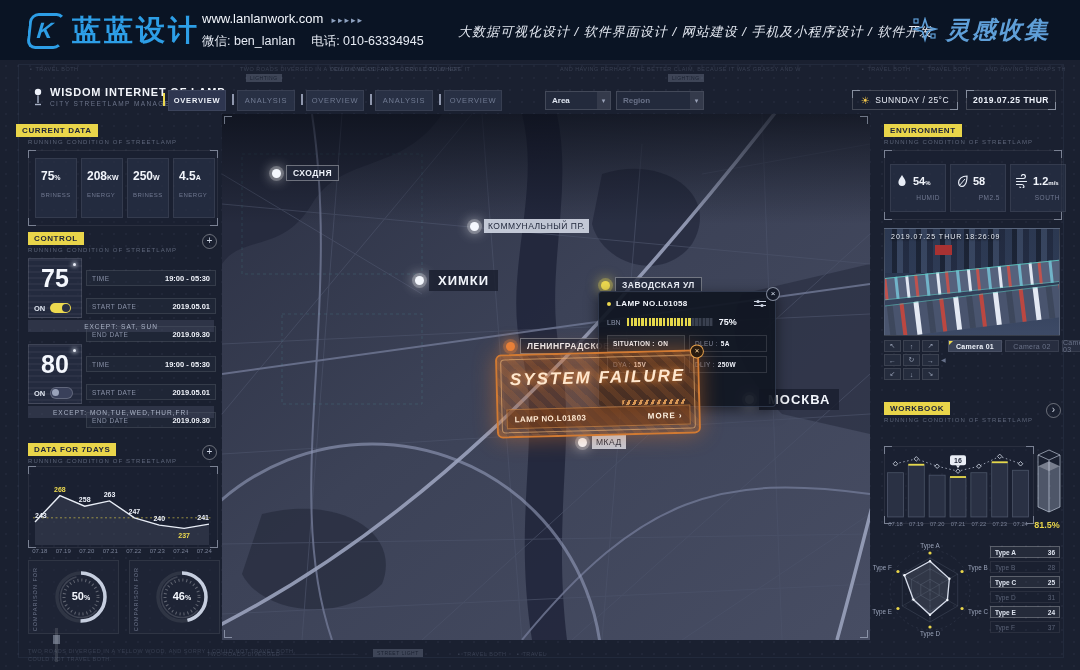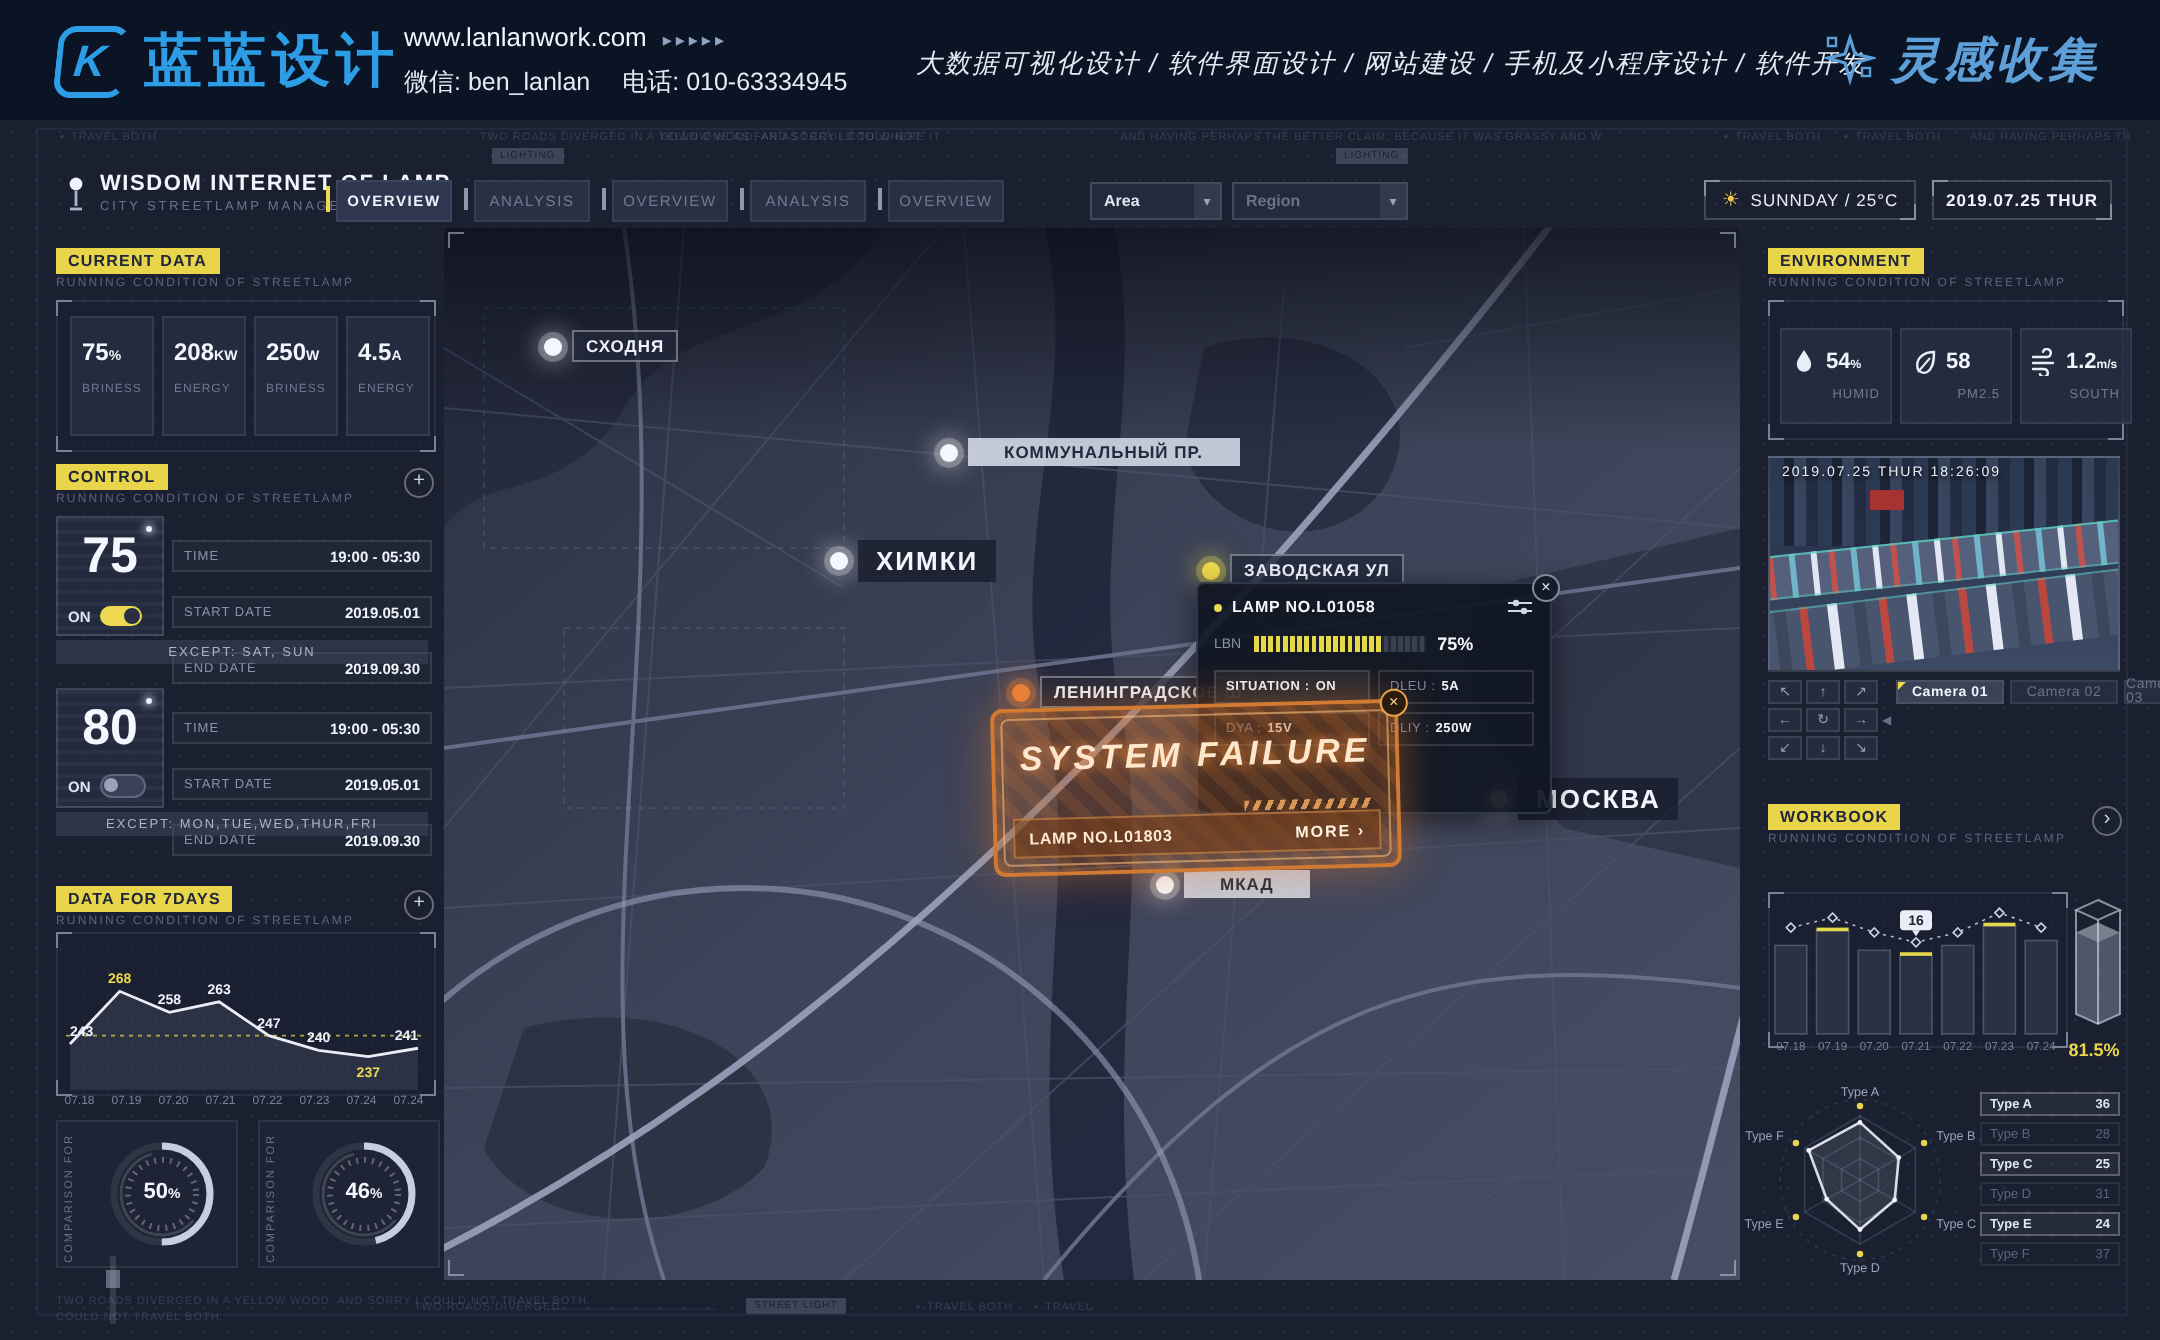--- a/index.html
+++ b/index.html
@@ -103,22 +103,22 @@
   .g-val i{font-style:normal;font-size:7px;}
   
   #map{position:absolute;left:222px;top:54px;width:648px;height:526px;overflow:hidden;cursor:grab;}
   .m-label{position:absolute;display:flex;align-items:center;gap:5px;cursor:pointer;margin-left:12px;}
   .pin{width:9px;height:9px;border-radius:50%;background:#f4f7fd;flex:none;
     box-shadow:0 0 0 3px rgba(255,255,255,.25),0 0 12px 3px rgba(255,255,255,.45);}
   .pin.yellow{background:#ecd94f;box-shadow:0 0 0 3px rgba(236,217,79,.3),0 0 12px 3px rgba(236,217,79,.5);}
   .pin.orange{background:#e8813a;box-shadow:0 0 0 3px rgba(232,129,58,.3),0 0 12px 3px rgba(232,129,58,.55);}
   .chip-dark{background:rgba(33,40,58,.78);border:1px solid rgba(255,255,255,.35);color:#eef2fa;
     font-size:8.5px;font-weight:bold;padding:2px 6px;letter-spacing:.5px;white-space:nowrap;}
-  .chip-light{background:rgba(214,220,232,.88);color:#232a3e;font-size:8.5px;font-weight:bold;
-    padding:2px 18px;letter-spacing:.5px;white-space:nowrap;}
+  .chip-light{background:rgba(214,220,232,.88);color:#232a3e;font-size:8.5px;font-weight:normal;
+    padding:2px 4px;letter-spacing:.5px;white-space:nowrap;}
   .chip-big{background:rgba(26,31,46,.82);color:#f2f5fb;font-size:13px;font-weight:bold;
     padding:3px 9px;letter-spacing:1px;white-space:nowrap;}
   
   #tooltip{position:absolute;left:376px;top:177px;width:160px;height:100px;background:rgba(16,21,33,.93);
     border:1px solid rgba(150,170,210,.22);border-radius:4px;padding:7px 8px;box-shadow:0 4px 14px rgba(0,0,0,.5);}
   .tt-title-row{display:flex;align-items:center;gap:5px;}
   .tt-dot{width:4px;height:4px;border-radius:50%;background:#ecd94f;}
   .tt-title{font-size:8px;font-weight:bold;letter-spacing:.4px;color:#f2f5fb;flex:1;}
   .closer{position:absolute;width:12px;height:12px;border-radius:50%;border:1px solid rgba(220,230,250,.55);
     background:rgba(20,26,40,.9);color:#dfe8f8;font-size:8px;line-height:11px;text-align:center;cursor:pointer;}
@@ -265,21 +265,21 @@
       <span>SUNNDAY / 25°C</span>
       <i class="cor tl"></i>
         <i class="cor br"></i>
     </div>
     <div class="datebox">
       <span>2019.07.25  THUR</span>
       <i class="cor tl"></i>
         <i class="cor br"></i>
     </div>
 
-    <span class="p-label" style="left:28px;top:64px;">CURRENT DATA</span>
+    <span class="p-label" style="left:16px;top:64px;">CURRENT DATA</span>
     <span class="p-sub" style="left:28px;top:79px;">RUNNING CONDITION OF STREETLAMP</span>
     <div class="pframe" style="left:28px;top:90px;width:188px;height:74px;">
       <i class="cor tl"></i>
         <i class="cor tr"></i>
         <i class="cor bl"></i>
         <i class="cor br"></i>
     </div>
     <div id="cur-stats">
         <div class="stat-card">
           <div class="sc-val">75<span class="sc-unit">%</span></div>

